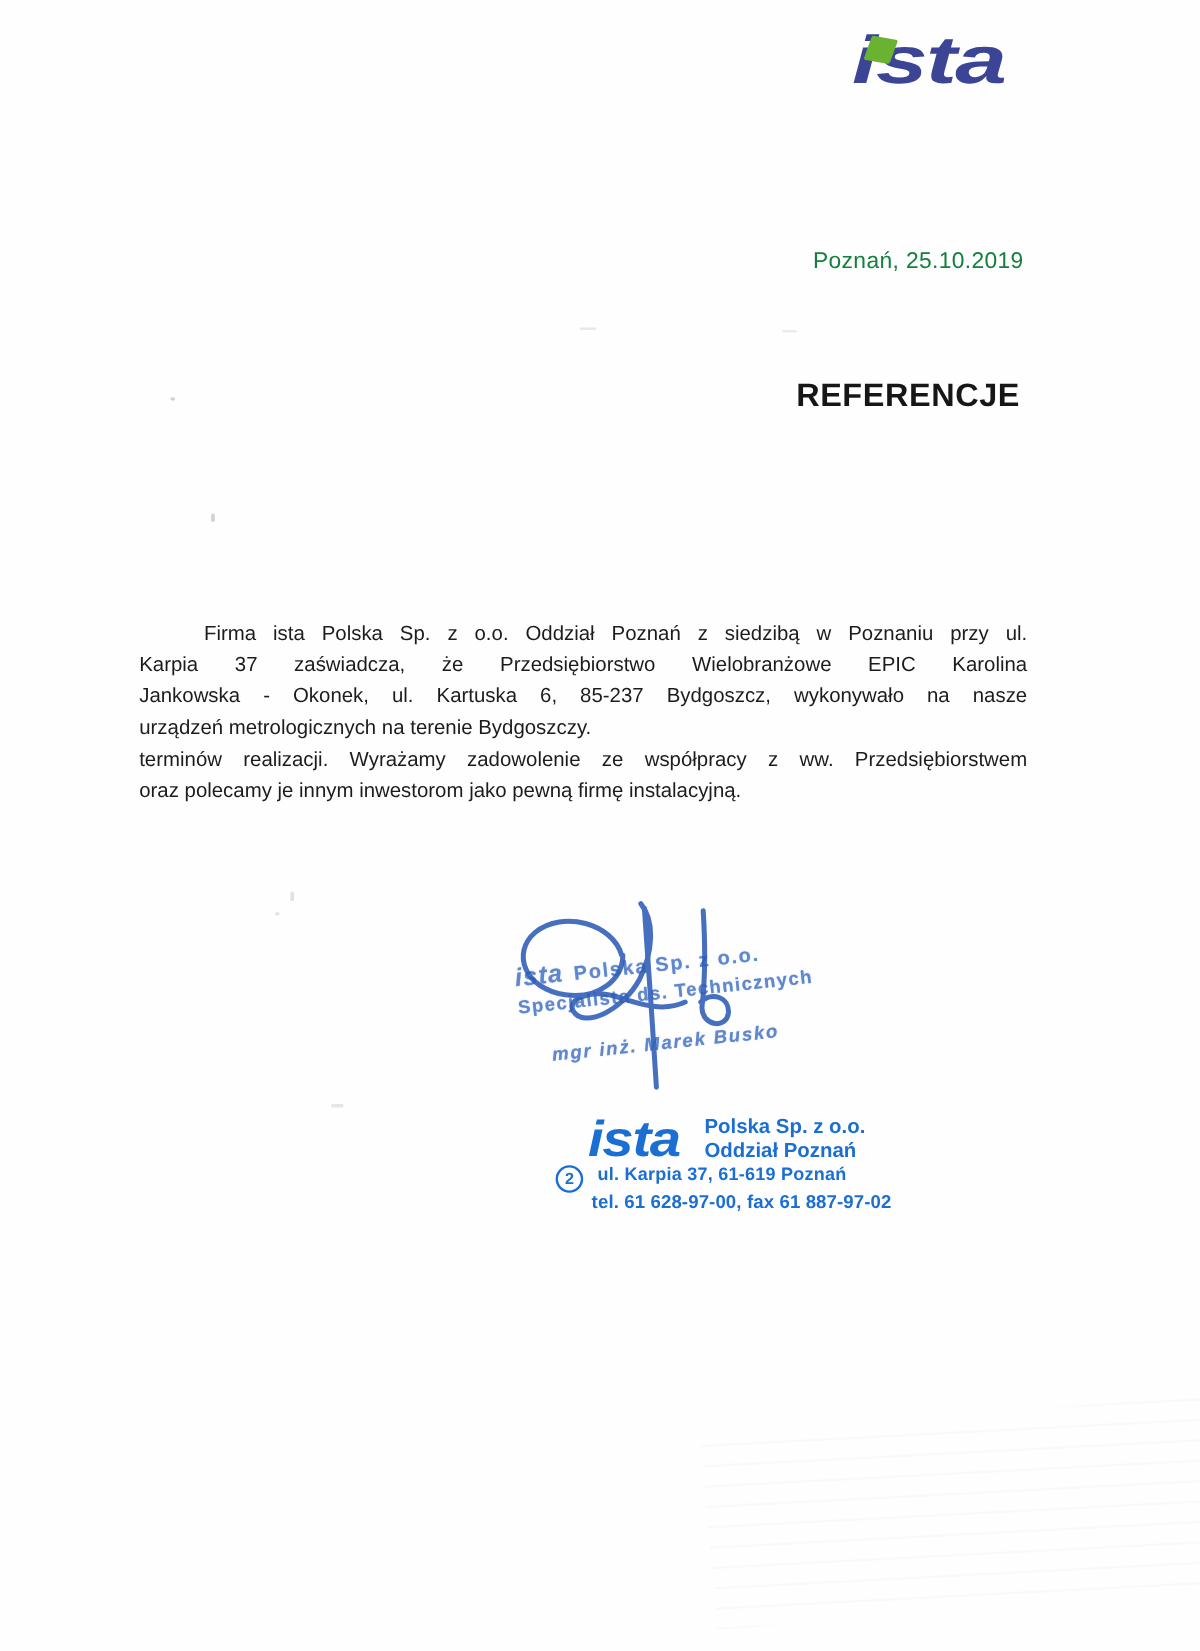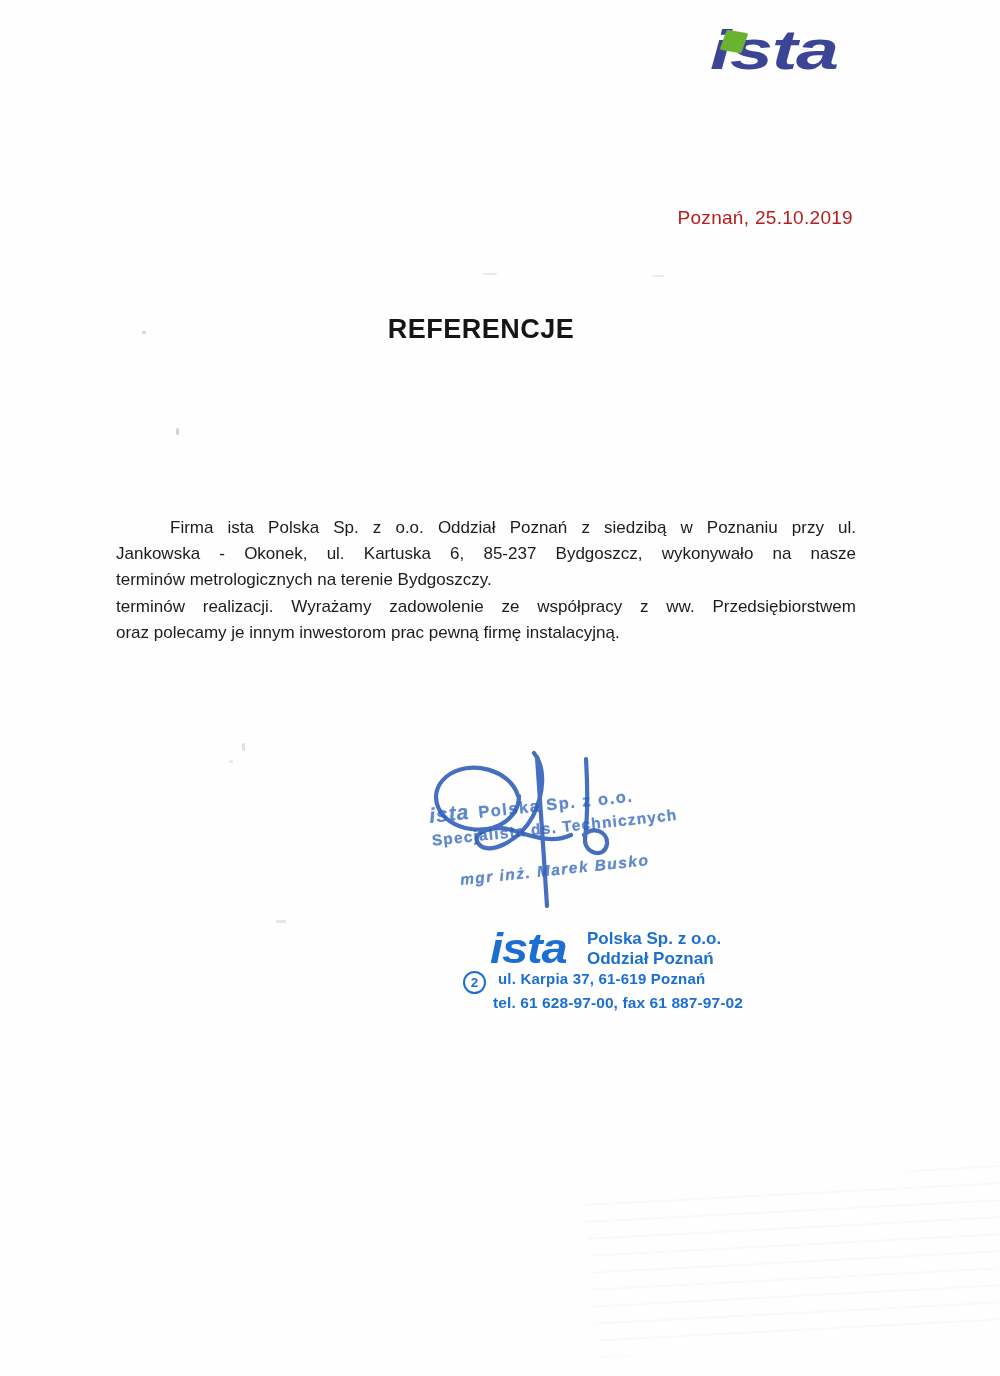--- a/index.html
+++ b/index.html
@@ -17,28 +17,28 @@
     transform-origin:left top;letter-spacing:-1px;
   }
   .top-logo .logo-word{font-size:56px;color:#3c4496;transform:scaleX(1.38);}
   .green-diamond{
     position:absolute;left:13px;top:9px;width:22px;height:21px;
     background:#6ab331;transform:rotate(10deg) skewX(-10deg);border-radius:2px;
   }
 
   
   .date-line{
-    position:absolute;top:207px;right:147px;font-size:19px;color:#b91c1c;
+    position:absolute;top:207px;right:147px;font-size:19px;color:#15803d;
     letter-spacing:0.3px;
   }
 
   
   .doc-title{
     position:absolute;top:314px;left:112px;width:738px;margin:0;
-    text-align:center;font-size:27px;font-weight:bold;letter-spacing:0.5px;
+    text-align:right;font-size:27px;font-weight:bold;letter-spacing:0.5px;
     color:#161616;
   }
 
   
   .body-text{
     position:absolute;top:515px;left:116px;width:740px;
     font-size:17px;line-height:26.2px;color:#1c1c1c;
   }
   .bline{text-align:justify;text-align-last:justify;}
   .bline.last{text-align-last:left;}
@@ -92,24 +92,25 @@
     <span class="logo-word">ista</span>
     <span class="green-diamond"></span>
   </div>
 
   <div class="date-line">Poznań, 25.10.2019</div>
 
   <h1 class="doc-title">REFERENCJE</h1>
 
   <div class="body-text">
     <div class="bline indent">Firma ista Polska Sp. z o.o. Oddział Poznań z siedzibą w Poznaniu przy ul.</div>
+    <div class="bline">Karpia 37 zaświadcza, że Przedsiębiorstwo Wielobranżowe EPIC Karolina</div>
     <div class="bline">Jankowska - Okonek, ul. Kartuska 6, 85-237 Bydgoszcz, wykonywało na nasze</div>
-    <div class="bline last">terminów metrologicznych na terenie Bydgoszczy.</div>
+    <div class="bline last">urządzeń metrologicznych na terenie Bydgoszczy.</div>
     <div class="bline">terminów realizacji. Wyrażamy zadowolenie ze współpracy z ww. Przedsiębiorstwem</div>
-    <div class="bline last">oraz polecamy je innym inwestorom prac pewną firmę instalacyjną.</div>
+    <div class="bline last">oraz polecamy je innym inwestorom jako pewną firmę instalacyjną.</div>
   </div>
 
   <div class="stamp">
     <div class="stamp-row1">
       <span class="stamp-logo">ista</span>
       <span class="stamp-company">Polska Sp. z o.o.</span>
     </div>
     <div class="stamp-role">Specjalista ds. Technicznych</div>
     <div class="stamp-signer">mgr inż. Marek Busko</div>
   </div>

